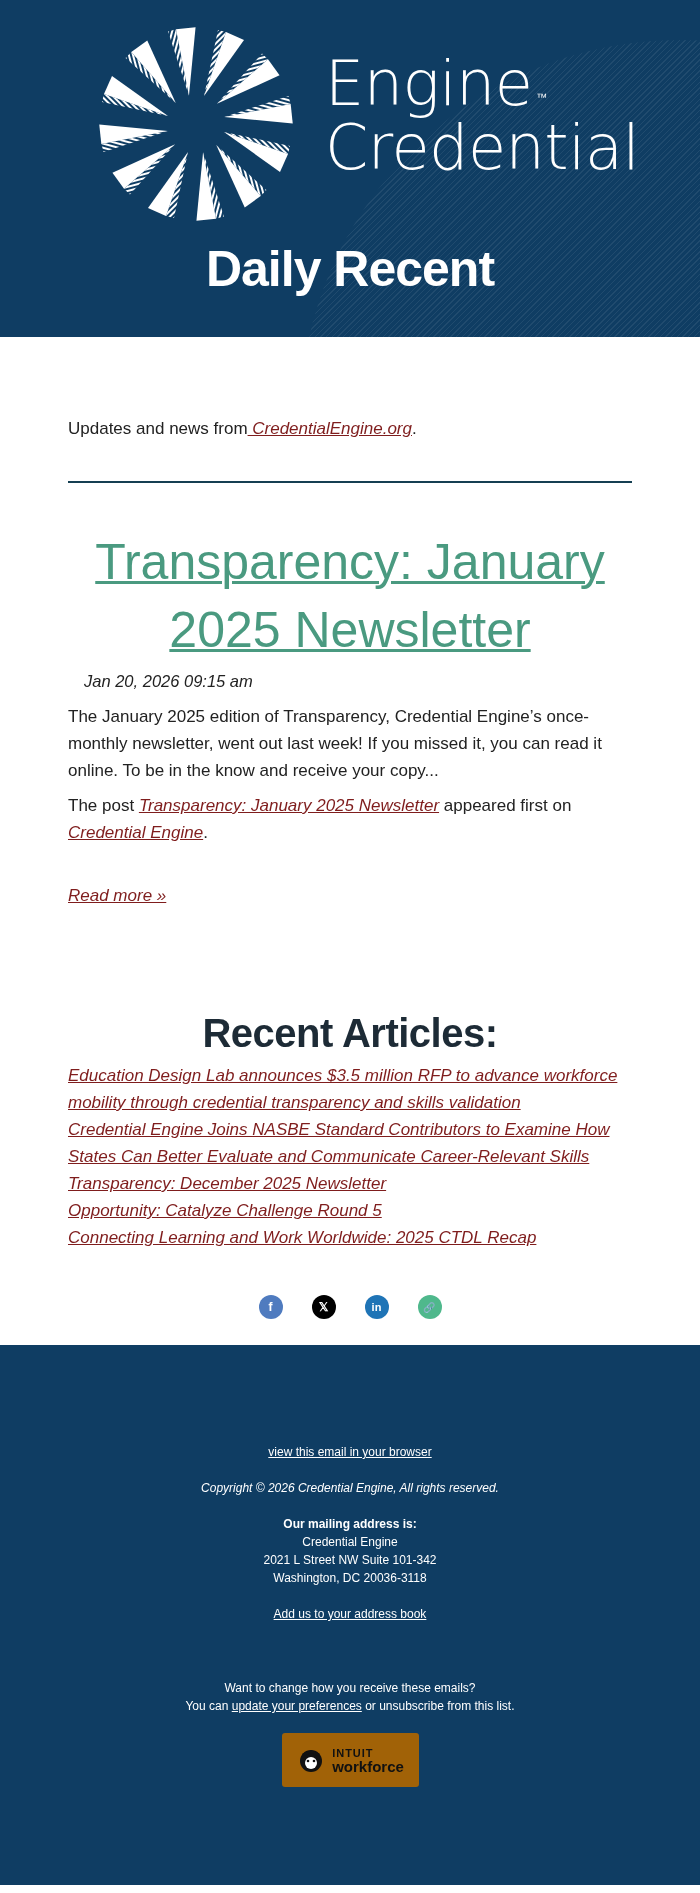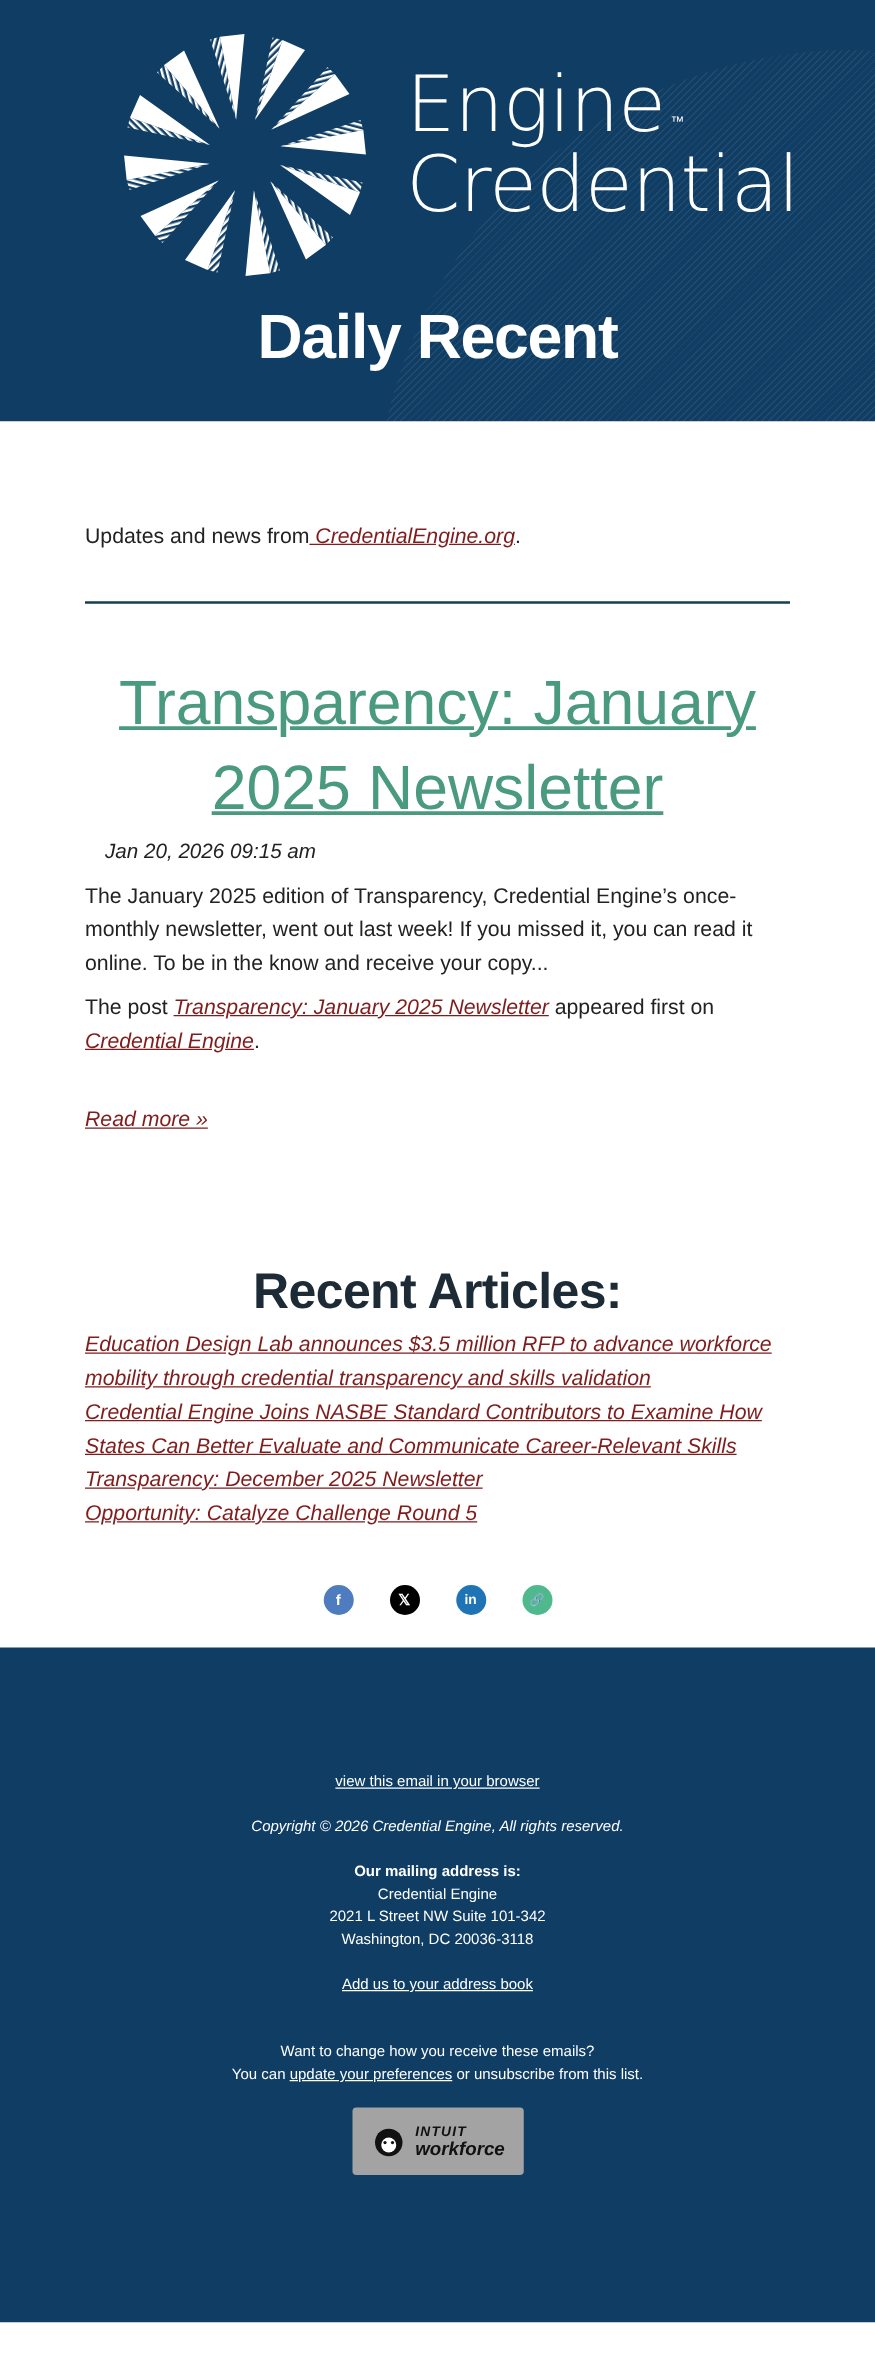--- a/index.html
+++ b/index.html
@@ -60,25 +60,25 @@
 
   
   .footer {
     background: #0f3d63; color: #fff; text-align: center;
     font-size: 12px; line-height: 18px; padding-top: 98px; height: 540px;
   }
   .footer a { color: #fff; text-decoration: underline; }
   .footer .copyright { font-style: italic; margin-top: 18px; }
   .footer .addr-title { font-weight: 700; margin-top: 18px; }
   .footer .addbook { display: inline-block; margin-top: 18px; }
-  .footer .prefs { margin-top: 36px; }
+  .footer .prefs { margin-top: 56px; }
   .mailchimp {
     display: inline-flex; align-items: center; gap: 6px;
-    margin-top: 18px; width: 137px; height: 54px; background: #a3a3a3;
-    border-radius: 3px; justify-content: center; color: #111; font-style: italic;
+    margin-top: 18px; width: 137px; height: 54px; background: #a16207;
+    border-radius: 3px; justify-content: center; color: #111;
   }
   .mc-text { text-align: left; line-height: 14px; }
   .mc-intuit { font-size: 11px; font-weight: 700; letter-spacing: 1px; }
   .mc-name { font-size: 15px; font-weight: 700; }
 </style>
 </head>
 <body>
 
 <div class="header">
   <div class="header-pattern"></div>
@@ -159,20 +159,21 @@
     <span>The post </span><a class="link">Transparency: January 2025 Newsletter</a><span> appeared first on </span><a class="link">Credential Engine</a><span>.</span>
   </p>
   <a class="link read-more">Read more »</a>
 
   <h2 class="recent-title">Recent Articles:</h2>
   <ul class="recent-list">
     <li><a class="link">Education Design Lab announces $3.5 million RFP to advance workforce mobility through credential transparency and skills validation</a></li>
     <li><a class="link">Credential Engine Joins NASBE Standard Contributors to Examine How States Can Better Evaluate and Communicate Career-Relevant Skills</a></li>
     <li><a class="link">Transparency: December 2025 Newsletter</a></li>
     <li><a class="link">Opportunity: Catalyze Challenge Round 5</a></li>
+    <li><a class="link">Connecting Learning and Work Worldwide: 2025 CTDL Recap</a></li>
   </ul>
 
   <div class="social">
     <div class="social-btn" style="background:#4f7bbf">f</div>
     <div class="social-btn" style="background:#000">𝕏</div>
     <div class="social-btn" style="background:#1f74b6;font-size:11px">in</div>
     <div class="social-btn" style="background:#4fb88c;font-size:10px">🔗</div>
   </div>
 </div>
 

